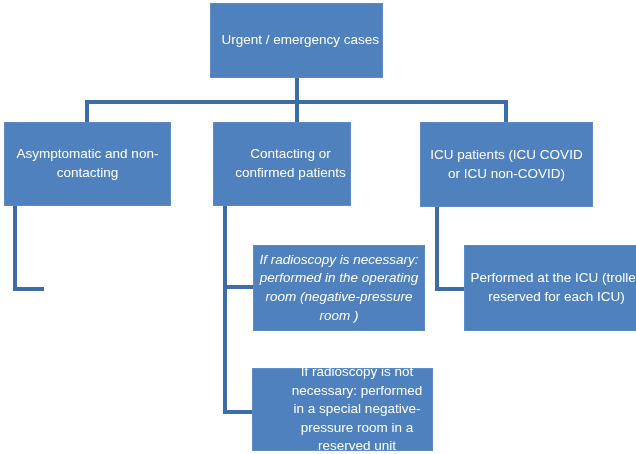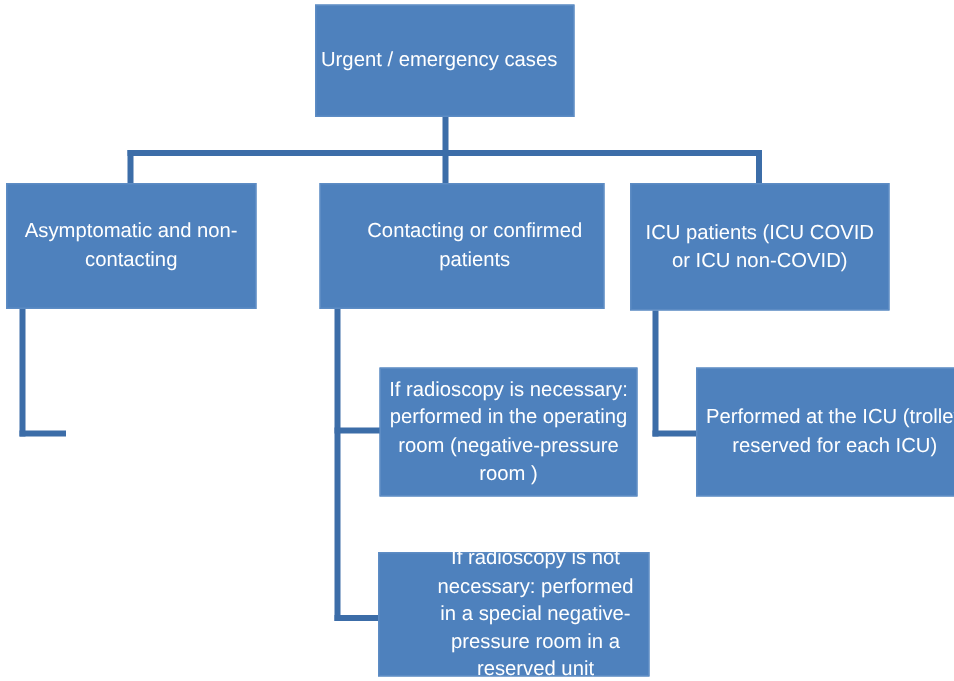--- a/index.html
+++ b/index.html
@@ -22,37 +22,37 @@
     overflow: hidden;
   }
   .node {
     position: absolute;
     background: var(--box-fill);
     border: 1px solid var(--box-border);
     box-sizing: border-box;
     color: var(--text-color);
     display: flex;
     align-items: center;
-    justify-content: flex-start;
+    justify-content: flex-end;
     text-align: center;
     font-size: 13.5px;
     line-height: 1.38;
     padding: 2px 3px;
   }
   .line {
     position: absolute;
     background: var(--line-color);
   }
   
   .n-root   { left: 210px; top: 3px;   width: 173px; height: 75px; }
   .n-b1     { left: 4px;   top: 122px; width: 167px; height: 84px; }
-  .n-b2     { left: 213px; top: 122px; width: 190px; height: 84px; padding-left: 20px; }
+  .n-b2     { left: 213px; top: 122px; width: 138px; height: 84px; padding-left: 20px; }
   .n-b3     { left: 420px; top: 122px; width: 173px; height: 85px; }
   .n-c1     { left: 43px;  top: 245px; width: 167px; height: 86px; }
-  .n-c2     { left: 253px; top: 245px; width: 172px; height: 86px; }
+  .n-c2     { left: 253px; top: 245px; width: 172px; height: 86px; font-style: italic; }
   .n-c3     { left: 464px; top: 245px; width: 185px; height: 86px; }
   .n-c4     { left: 252px; top: 368px; width: 181px; height: 83px; padding-left: 32px; }
   
   .l-top-v      { left: 295px; top: 78px;  width: 4px;   height: 25px; }
   .l-main-h     { left: 85px;  top: 100px; width: 423px; height: 4px;  }
   .l-drop-left  { left: 85px;  top: 100px; width: 4px;   height: 22px; }
   .l-drop-mid   { left: 295px; top: 100px; width: 4px;   height: 22px; }
   .l-drop-right { left: 504px; top: 100px; width: 4px;   height: 22px; }
   .l-left-v     { left: 13px;  top: 205px; width: 4px;   height: 86px; }
   .l-left-h     { left: 13px;  top: 287px; width: 31px;  height: 4px;  }

